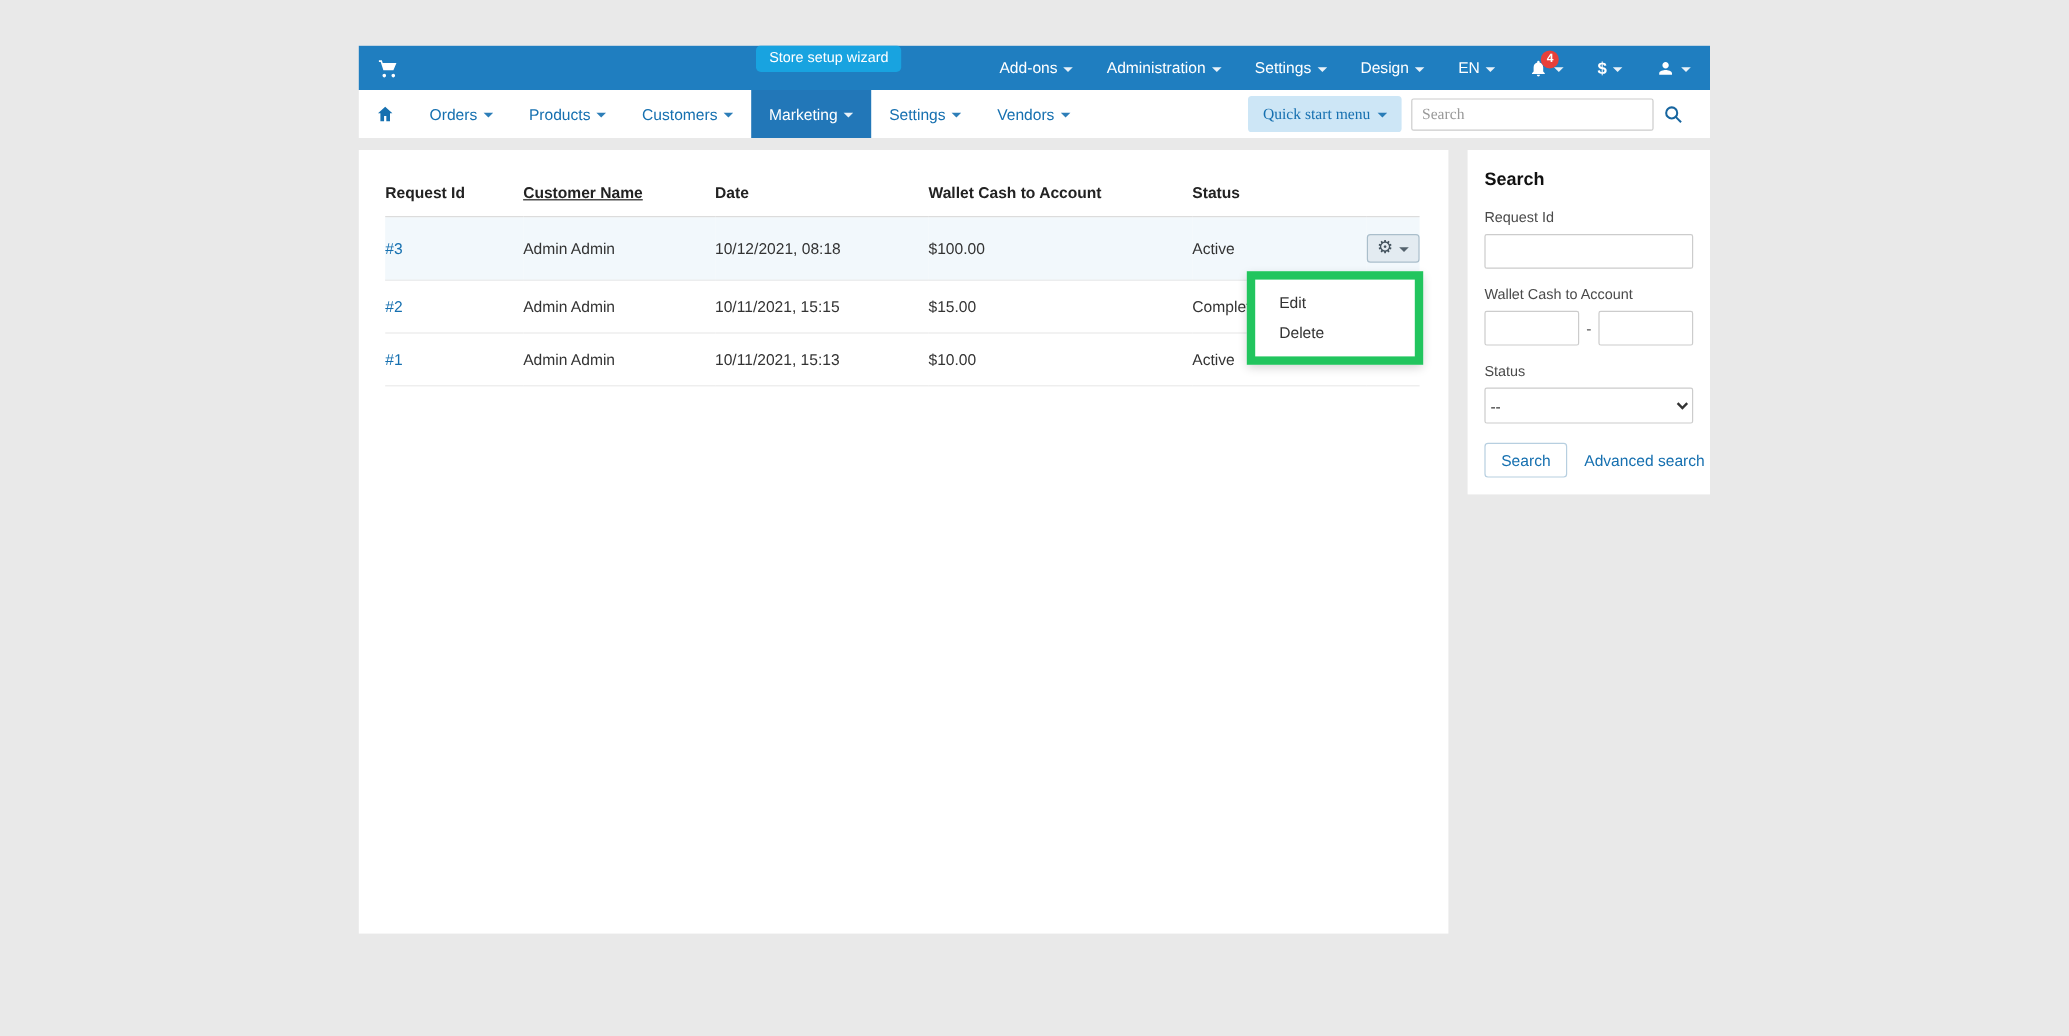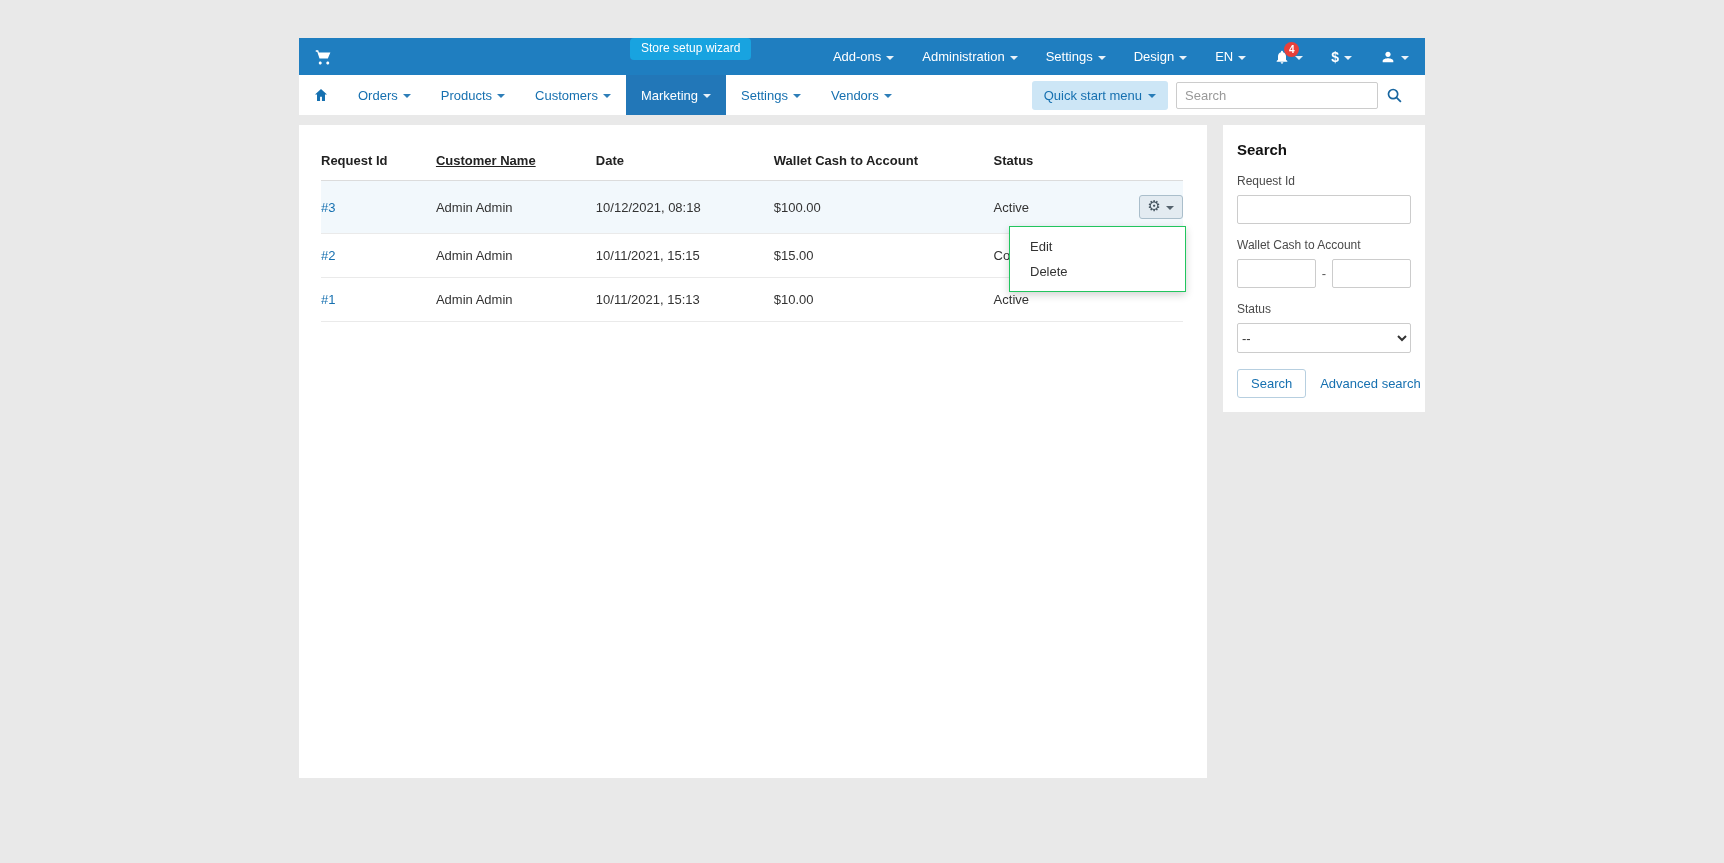--- a/index.html
+++ b/index.html
@@ -40,21 +40,21 @@
   }
 
   
   .navbar { height: 40px; background: #fff; display: flex; align-items: center; padding-right: 14px; }
   .nav-home { background: none; border: none; padding: 0 14px; height: 40px; cursor: pointer; display: flex; align-items: center; }
   .nav-item {
     height: 40px; display: flex; align-items: center; gap: 5px; padding: 0 15px;
     color: #1670b0; cursor: pointer; font-size: 13px;
   }
   .nav-item.active { background: #2277b8; color: #fff; }
-  .nav-right { margin-left: auto; display: flex; align-items: center; gap: 8px; }
+  .nav-right { margin-left: auto; display: flex; align-items: center; gap: 8px; font-family: Liberation Serif, serif; }
   .quick-start {
     background: #cde6f6; color: #1670b0; border: none; border-radius: 3px;
     padding: 7px 12px; font-size: 13px; cursor: pointer; display: flex; align-items: center; gap: 6px;
     font-family: inherit;
   }
   .searchbox { display: flex; align-items: center; }
   .nav-search {
     width: 202px; height: 27px; border: 1px solid #ccc; border-radius: 2px;
     padding: 0 8px; font-size: 13px; font-family: inherit; color: #333; outline: none;
   }
@@ -95,22 +95,22 @@
   tr.row-active td { background: #f2f8fc; }
   .id-link { color: #1670b0; text-decoration: none; cursor: pointer; }
   .td-actions { text-align: right; }
   .gear-wrap { position: relative; display: inline-block; }
   .gear-btn {
     background: #e3ebf1; border: 1px solid #aabecb; border-radius: 3px;
     padding: 3px 8px 4px; cursor: pointer; display: inline-flex; align-items: center; gap: 5px; color: #44535e;
   }
   .gear-glyph { font-family: "DejaVu Sans", sans-serif; font-size: 15px; line-height: 1; color: #44535e; }
   .context-menu {
-    position: absolute; top: 31px; right: -3px; width: 177px; background: #fff;
-    border: 1px solid #22c55e; box-shadow: 0 3px 8px rgba(0,0,0,.18);
+    position: absolute; top: 31px; right: -3px; width: 147px; background: #fff;
+    border: 7px solid #22c55e; box-shadow: 0 3px 8px rgba(0,0,0,.18);
     padding: 7px 0; z-index: 20; text-align: left;
   }
   .menu-item { padding: 5px 20px; font-size: 13px; color: #333; cursor: pointer; }
 
   
   .side-card h3 { font-size: 15px; font-weight: bold; color: #111; margin: 2px 0 16px; }
   .side-label { display: block; font-size: 12px; color: #4a4a4a; margin: 0 0 7px; }
   .side-input {
     width: 100%; height: 29px; border: 1px solid #ccc; border-radius: 2px;
     padding: 0 7px; font-size: 13px; font-family: inherit; margin-bottom: 14px; outline: none;

